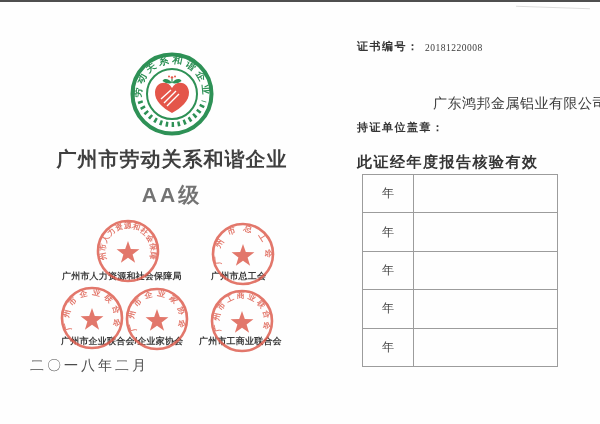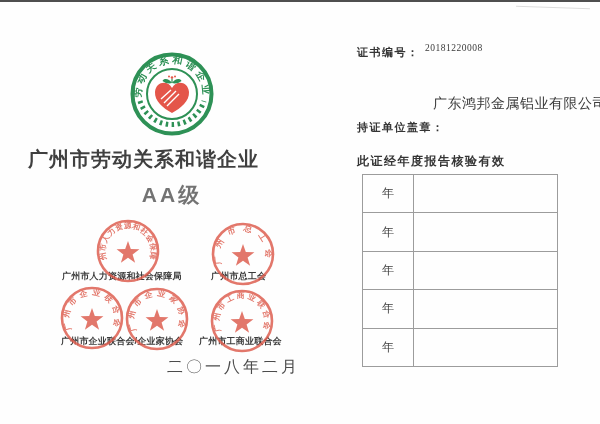--- a/index.html
+++ b/index.html
@@ -2,49 +2,49 @@
 <html><head>
 <meta charset="utf-8">
 <style>
   html,body{margin:0;padding:0;background:#e9e9e9;font-family:"Liberation Sans",sans-serif;}
   .sheet{position:relative;width:600px;height:424px;background:#fefefe;overflow:hidden;}
   .scan-top-edge{position:absolute;left:0;top:0;width:600px;height:2px;background:#4f4f4f;}
   .scan-corner{position:absolute;left:516px;top:7px;width:74px;height:1px;background:#dcdcdc;transform:rotate(2deg);}
 
   
   .emblem{position:absolute;left:128px;top:52px;}
-  .cert-title{position:absolute;left:28px;top:146px;width:288px;
+  .cert-title{position:absolute;left:28px;top:146px;width:288px;text-align:center;
     font-size:20px;font-weight:bold;color:#3f3f3f;letter-spacing:1px;}
   .cert-grade{position:absolute;left:28px;top:181px;width:288px;text-align:center;
     font-size:21px;font-weight:bold;color:#737373;letter-spacing:3px;}
   .stamp-label{position:absolute;z-index:1;font-size:9px;font-weight:bold;color:#3a3a3a;
     letter-spacing:0.2px;white-space:nowrap;}
   .lbl1{left:62px;top:270px;}
   .lbl2{left:211px;top:270px;}
   .lbl3{left:61px;top:335px;text-align:center;}
   .lbl4{left:199px;top:335px;}
   .stamp{position:absolute;z-index:2;opacity:0.82;}
   .s1{left:94px;top:216px;}
   .s2{left:209px;top:219px;}
   .s3{left:58px;top:283px;}
   .s4{left:123px;top:284px;}
   .s5{left:208px;top:286px;}
-  .cert-date{position:absolute;left:12px;top:357px;width:288px;text-align:right;
-    font-size:16px;color:#4c4c4c;letter-spacing:3px;}
+  .cert-date{position:absolute;left:30px;top:357px;width:288px;text-align:left;
+    font-size:14px;color:#4c4c4c;letter-spacing:3px;}
 
   
   .field-label{position:absolute;font-size:11px;font-weight:bold;color:#353535;
     letter-spacing:1.5px;white-space:nowrap;}
   .field-value{position:absolute;font-family:"Liberation Serif",serif;font-size:9.5px;
     color:#3a3a3a;letter-spacing:0.5px;white-space:nowrap;}
-  .cert-no-label{left:357px;top:45px;}
+  .cert-no-label{left:357px;top:39px;}
   .cert-no-value{left:400px;top:43px;margin-left:25px;}
   .holder-label{left:357px;top:91px;margin-top:29px;}
   .holder-value{left:433px;top:95px;font-size:14px;}
-  .table-title{left:357px;top:153px;font-size:12px;}
+  .table-title{left:357px;top:153px;font-size:15px;}
   .verify-table{position:absolute;left:362px;top:174px;width:196px;height:193px;
     border:1px solid #9c9c9c;display:flex;flex-direction:column;box-sizing:border-box;}
   .v-row{flex:1;display:flex;border-bottom:1px solid #9c9c9c;}
   .v-row:last-child{border-bottom:none;}
   .v-cell-year{width:50px;border-right:1px solid #9c9c9c;display:flex;align-items:center;
     justify-content:center;font-size:12px;color:#3f3f3f;}
   .v-cell-blank{flex:1;}
   svg text{font-family:"Liberation Sans",sans-serif;}
 </style>
 </head>

